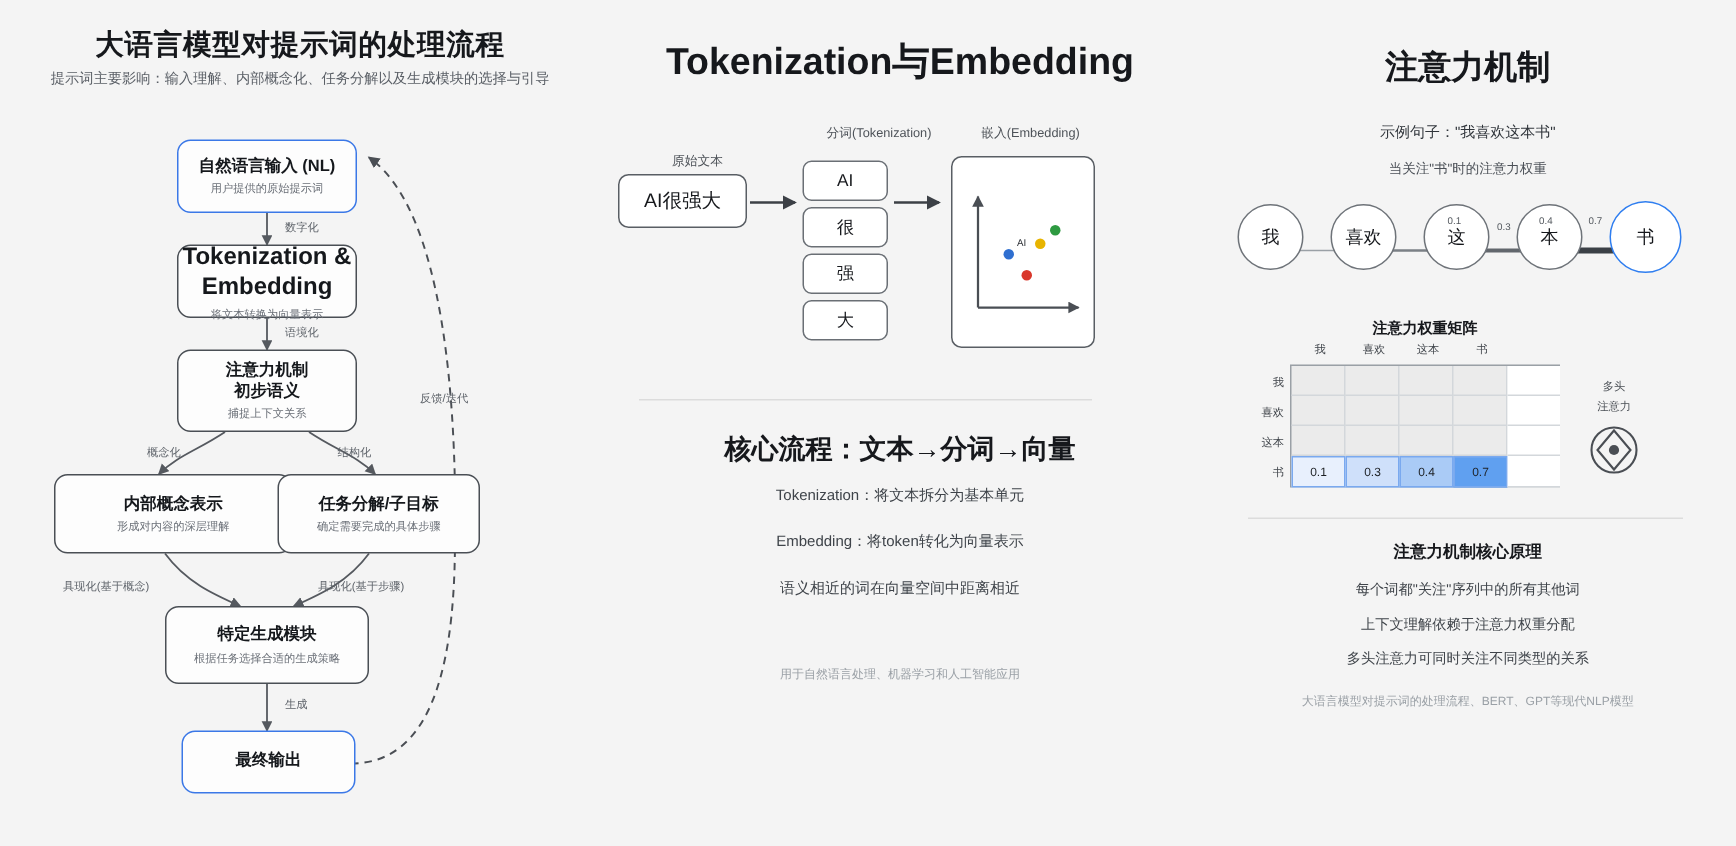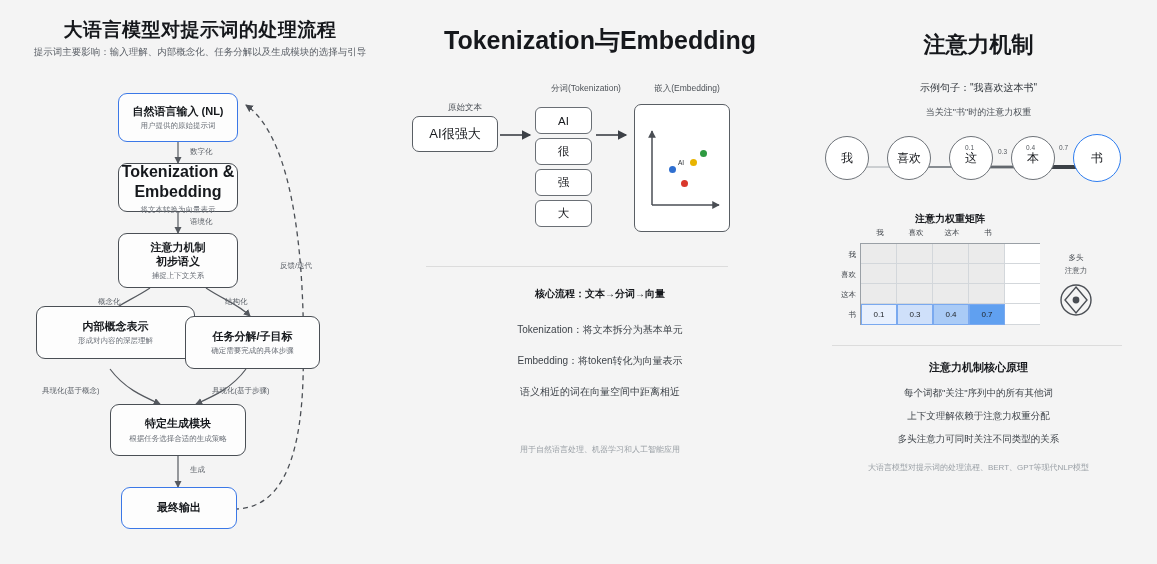--- a/index.html
+++ b/index.html
@@ -132,21 +132,21 @@
         <div class="nt en">Embedding</div>
         <div class="nd">将文本转换为向量表示</div>
       </div>
 
       <div class="node" style="left:118px;top:233px;width:120px;height:55px;">
         <div class="nt">注意力机制</div>
         <div class="nt">初步语义</div>
         <div class="nd">捕捉上下文关系</div>
       </div>
 
-      <div class="node" style="left:36px;top:306px;width:159px;height:53px;">
+      <div class="node" style="left:36px;top:316px;width:159px;height:53px;">
         <div class="nt">内部概念表示</div>
         <div class="nd">形成对内容的深层理解</div>
       </div>
 
       <div class="node" style="left:185px;top:316px;width:135px;height:53px;">
         <div class="nt">任务分解/子目标</div>
         <div class="nd">确定需要完成的具体步骤</div>
       </div>
 
       <div class="node" style="left:110px;top:404px;width:136px;height:52px;">
@@ -214,21 +214,21 @@
       </svg>
       <div class="dot" style="left:34px;top:61px;background:#2f6fd0;"></div>
       <div class="dot" style="left:65px;top:45px;background:#2e9a41;"></div>
       <div class="dot" style="left:55px;top:54px;background:#e8b400;"></div>
       <div class="dot" style="left:46px;top:75px;background:#d9372b;"></div>
       <div class="dotlabel" style="left:43px;top:54px;">AI</div>
     </div>
 
     <div class="divider" style="position:absolute;left:26px;top:266px;width:302px;"></div>
 
-    <div style="position:absolute;left:0;top:287px;width:400px;font-size:10px;font-weight:bold;text-align:center;color:#16181c;">核心流程：文本→分词→向量</div>
+    <div style="position:absolute;left:0;top:287px;width:400px;font-size:18px;font-weight:bold;text-align:center;color:#16181c;">核心流程：文本→分词→向量</div>
 
     <div class="bullet" style="position:absolute;left:0;top:323px;width:400px;">Tokenization：将文本拆分为基本单元</div>
     <div class="bullet" style="position:absolute;left:0;top:354px;width:400px;">Embedding：将token转化为向量表示</div>
     <div class="bullet" style="position:absolute;left:0;top:385px;width:400px;">语义相近的词在向量空间中距离相近</div>
 
     <div class="foot" style="position:absolute;left:0;top:444px;width:400px;">用于自然语言处理、机器学习和人工智能应用</div>
   </section>
 
   <section class="panel p3">
 

